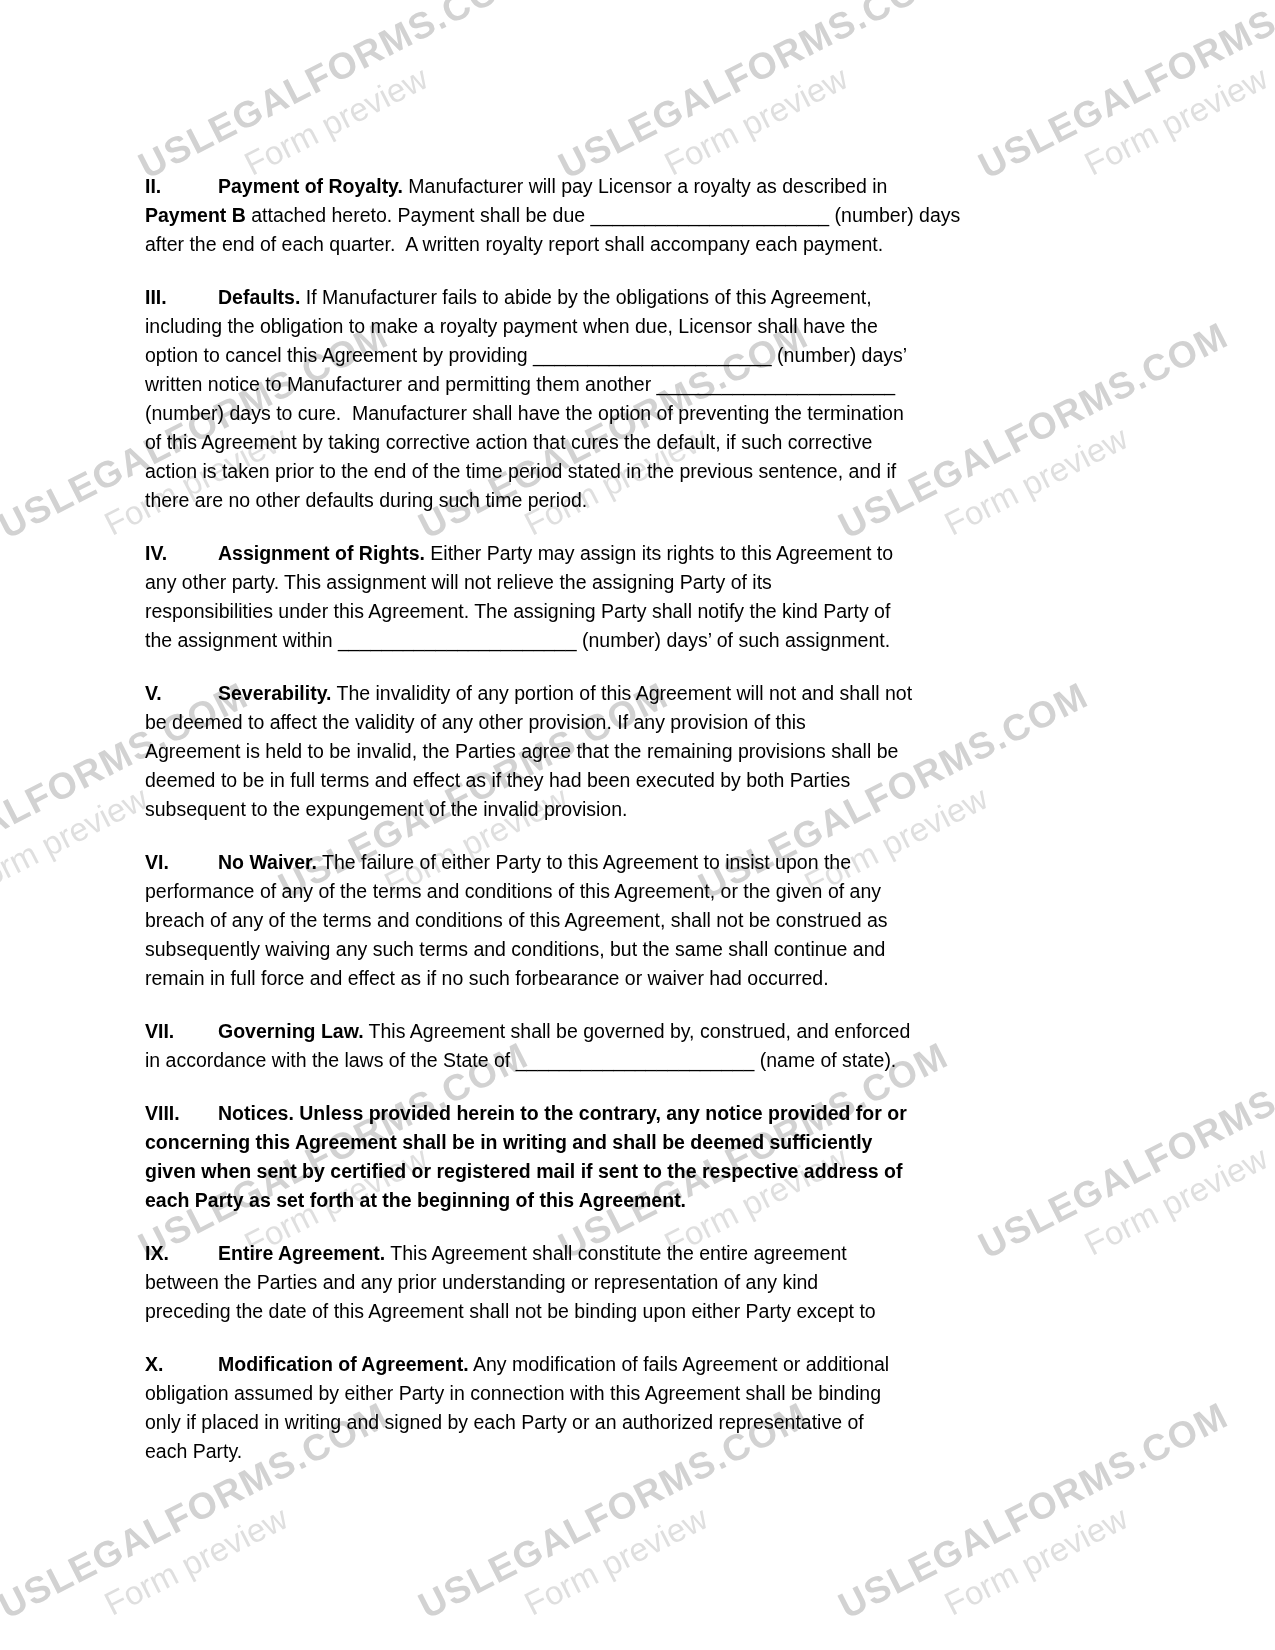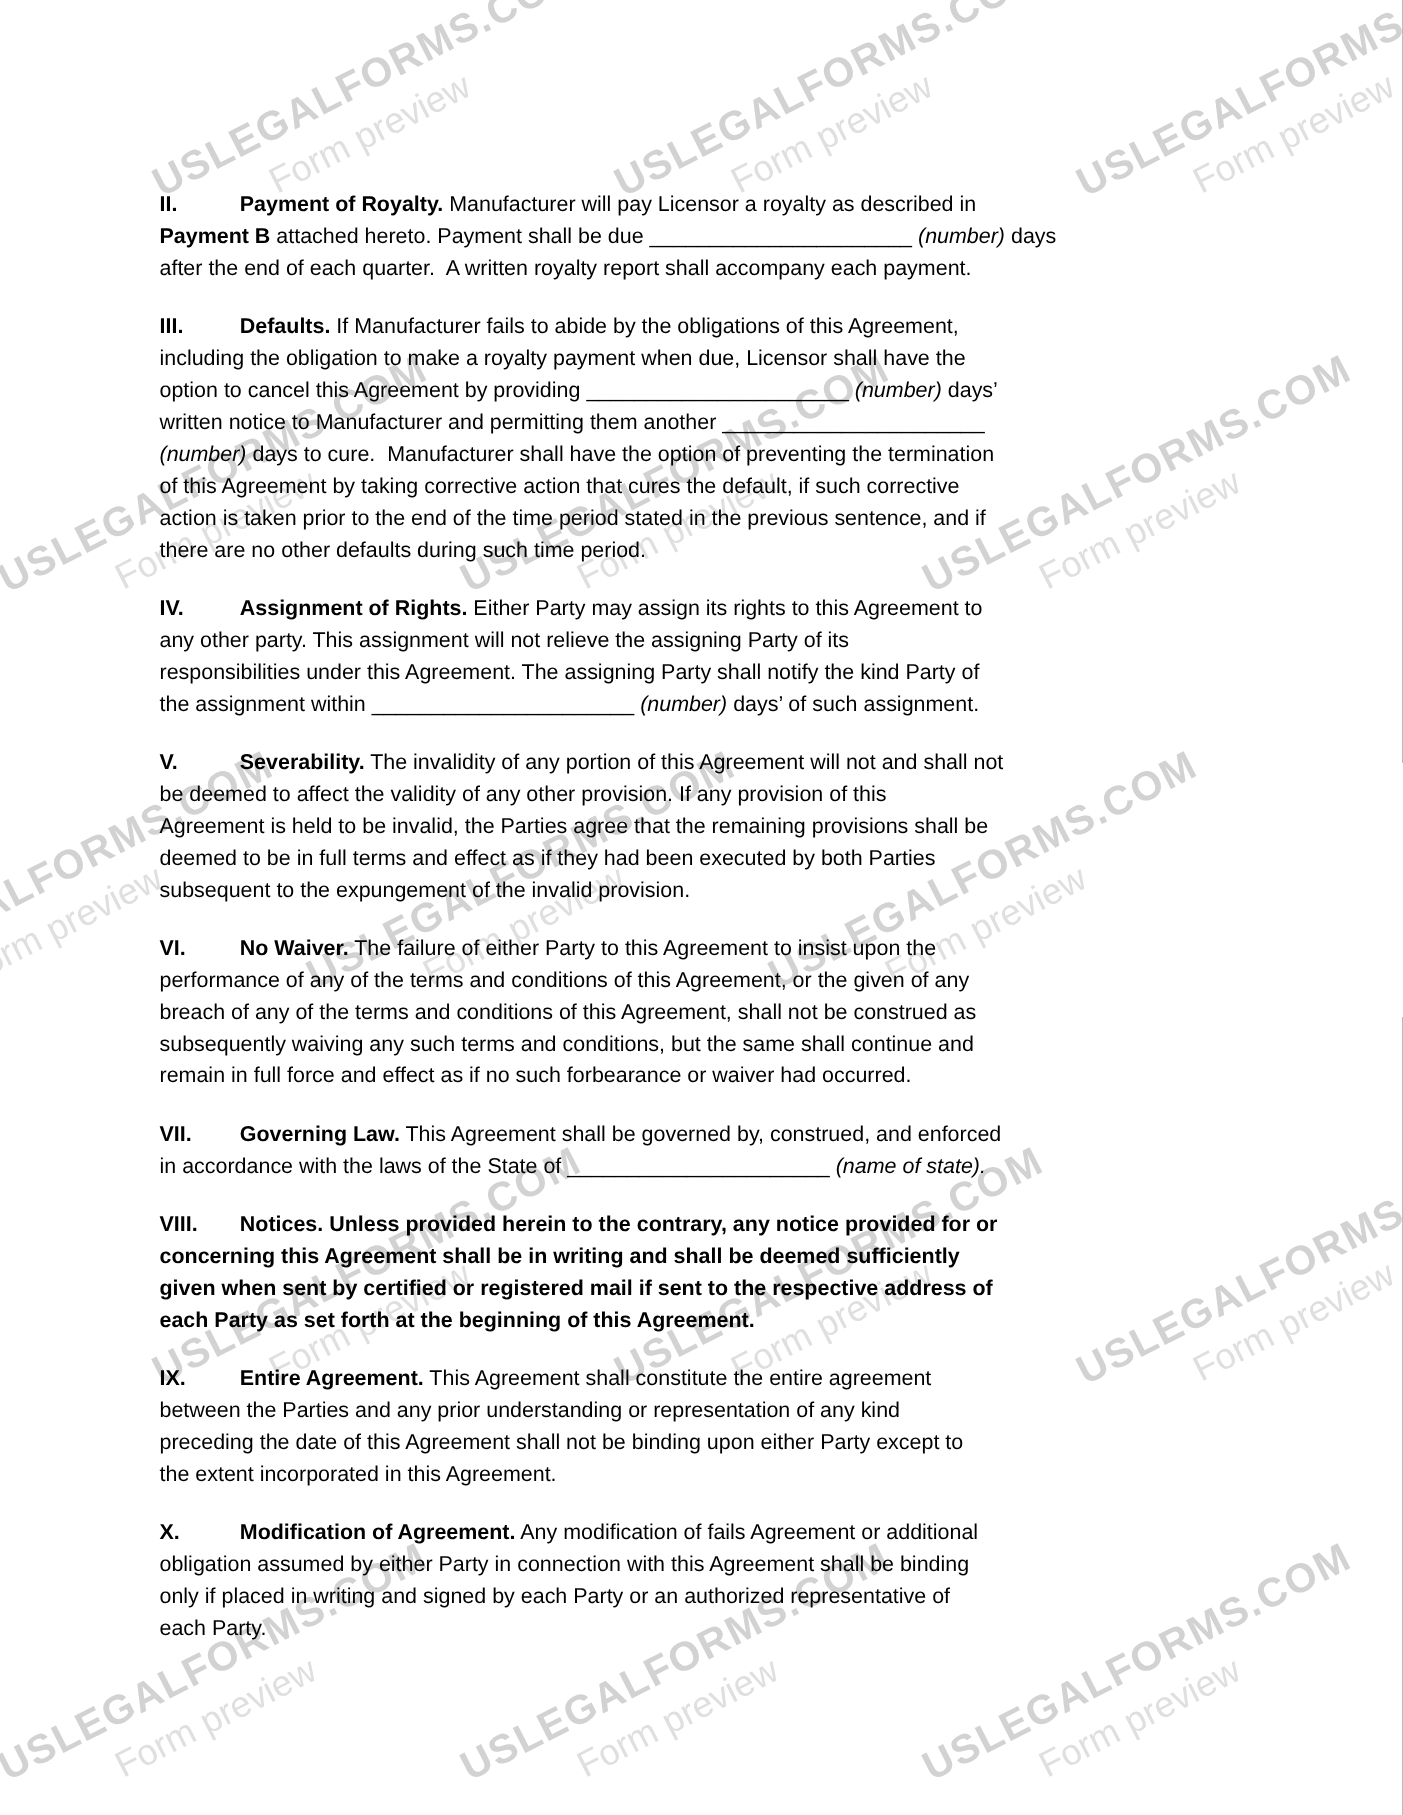--- a/index.html
+++ b/index.html
@@ -43,21 +43,21 @@
     width: 928px;
     z-index: 2;
     color: #000000;
     font-size: 19.5px;
     line-height: 29px;
   }
   .para { margin: 0 0 24px 0; }
   .line { white-space: pre; height: 29px; }
   .numeral { display: inline-block; width: 73px; font-weight: bold; }
   .b { font-weight: bold; }
-  .i { font-style: italic; }
+  .i { }
 </style>
 </head>
 <body>
 
 <div id="page">
   <div id="wm-layer">
       <div class="wm-tile" style="left: 132px; top: 150px;">
         <div class="wm-brand" style="color: rgb(210, 210, 210);">USLEGALFORMS.COM</div>
         <div class="wm-preview" style="color: rgb(223, 223, 223);">Form preview</div>
       </div>
@@ -161,21 +161,20 @@
       <div class="para">
         <div class="line"><span class="numeral">VIII.</span><span class="b">Notices. Unless provided herein to the contrary, any notice provided for or</span></div>
         <div class="line"><span class="b">concerning this Agreement shall be in writing and shall be deemed sufficiently</span></div>
         <div class="line"><span class="b">given when sent by certified or registered mail if sent to the respective address of</span></div>
         <div class="line"><span class="b">each Party as set forth at the beginning of this Agreement.</span></div>
       </div>
       <div class="para">
         <div class="line"><span class="numeral">IX.</span><span class="b">Entire Agreement.</span><span> This Agreement shall constitute the entire agreement</span></div>
         <div class="line"><span>between the Parties and any prior understanding or representation of any kind</span></div>
         <div class="line"><span>preceding the date of this Agreement shall not be binding upon either Party except to</span></div>
-        <div class="line"><span>the extent incorporated in this Agreement.</span></div>
       </div>
       <div class="para">
         <div class="line"><span class="numeral">X.</span><span class="b">Modification of Agreement.</span><span> Any modification of fails Agreement or additional</span></div>
         <div class="line"><span>obligation assumed by either Party in connection with this Agreement shall be binding</span></div>
         <div class="line"><span>only if placed in writing and signed by each Party or an authorized representative of</span></div>
         <div class="line"><span>each Party.</span></div>
       </div>
     </div>
 </div>
 

